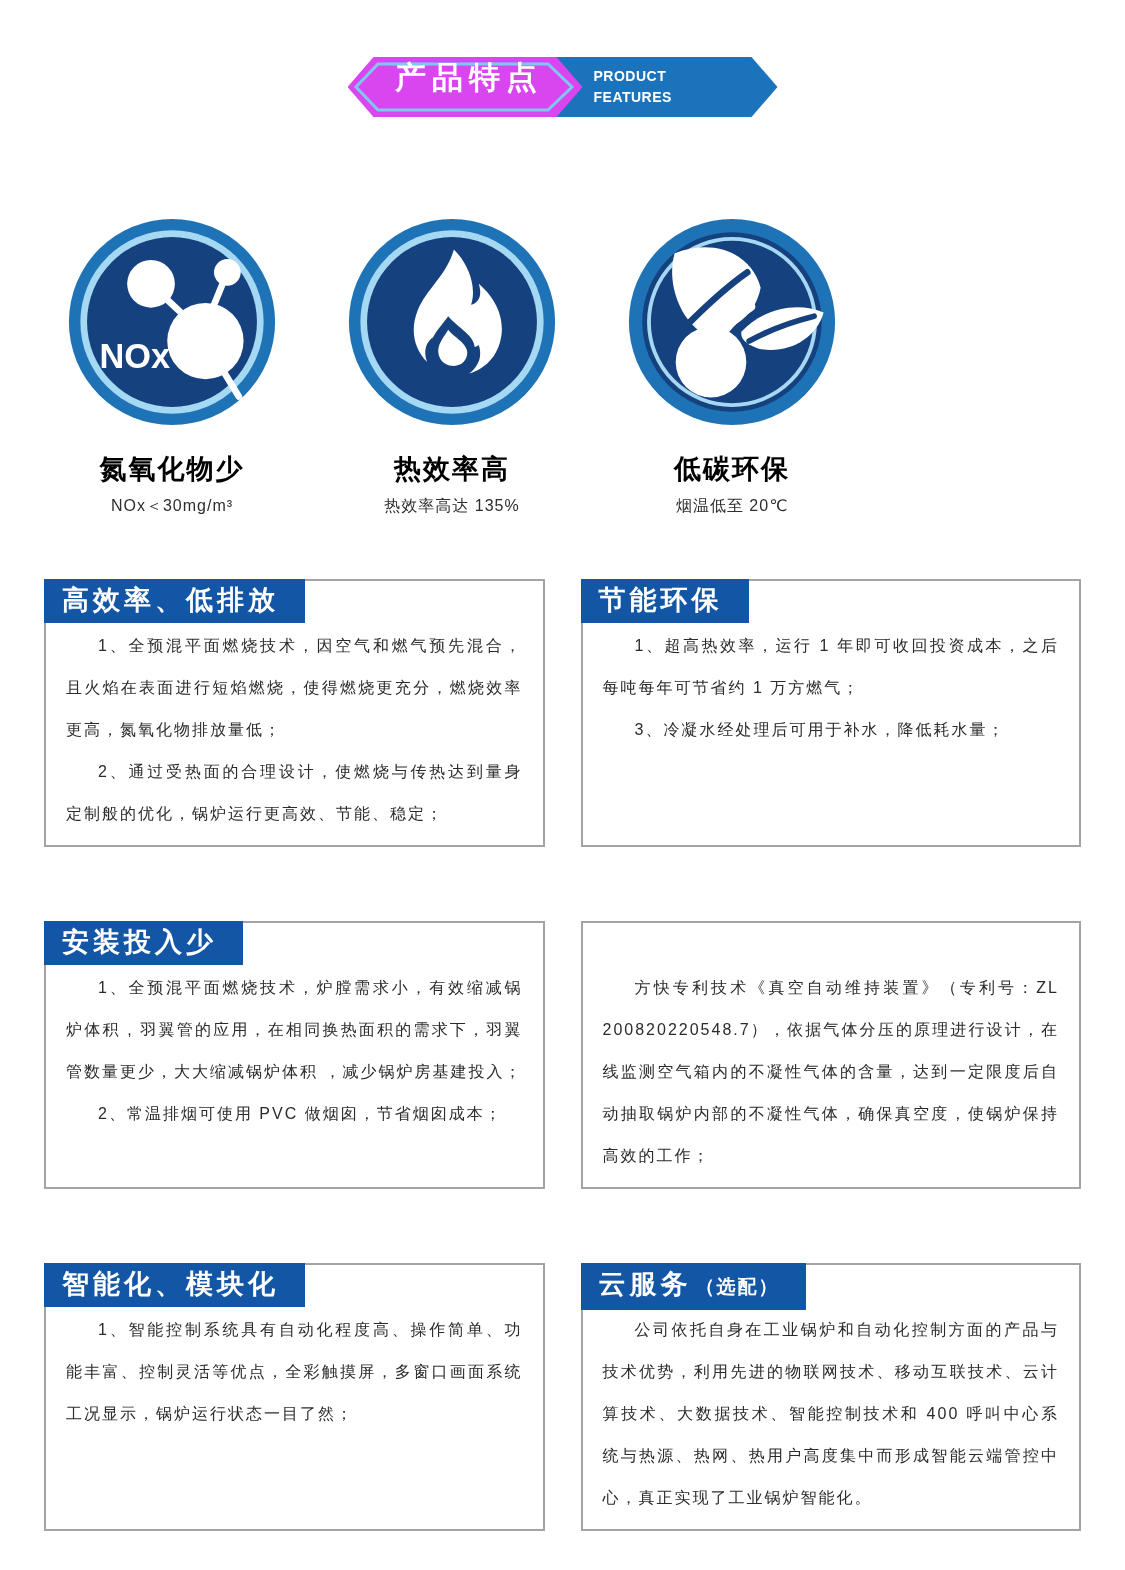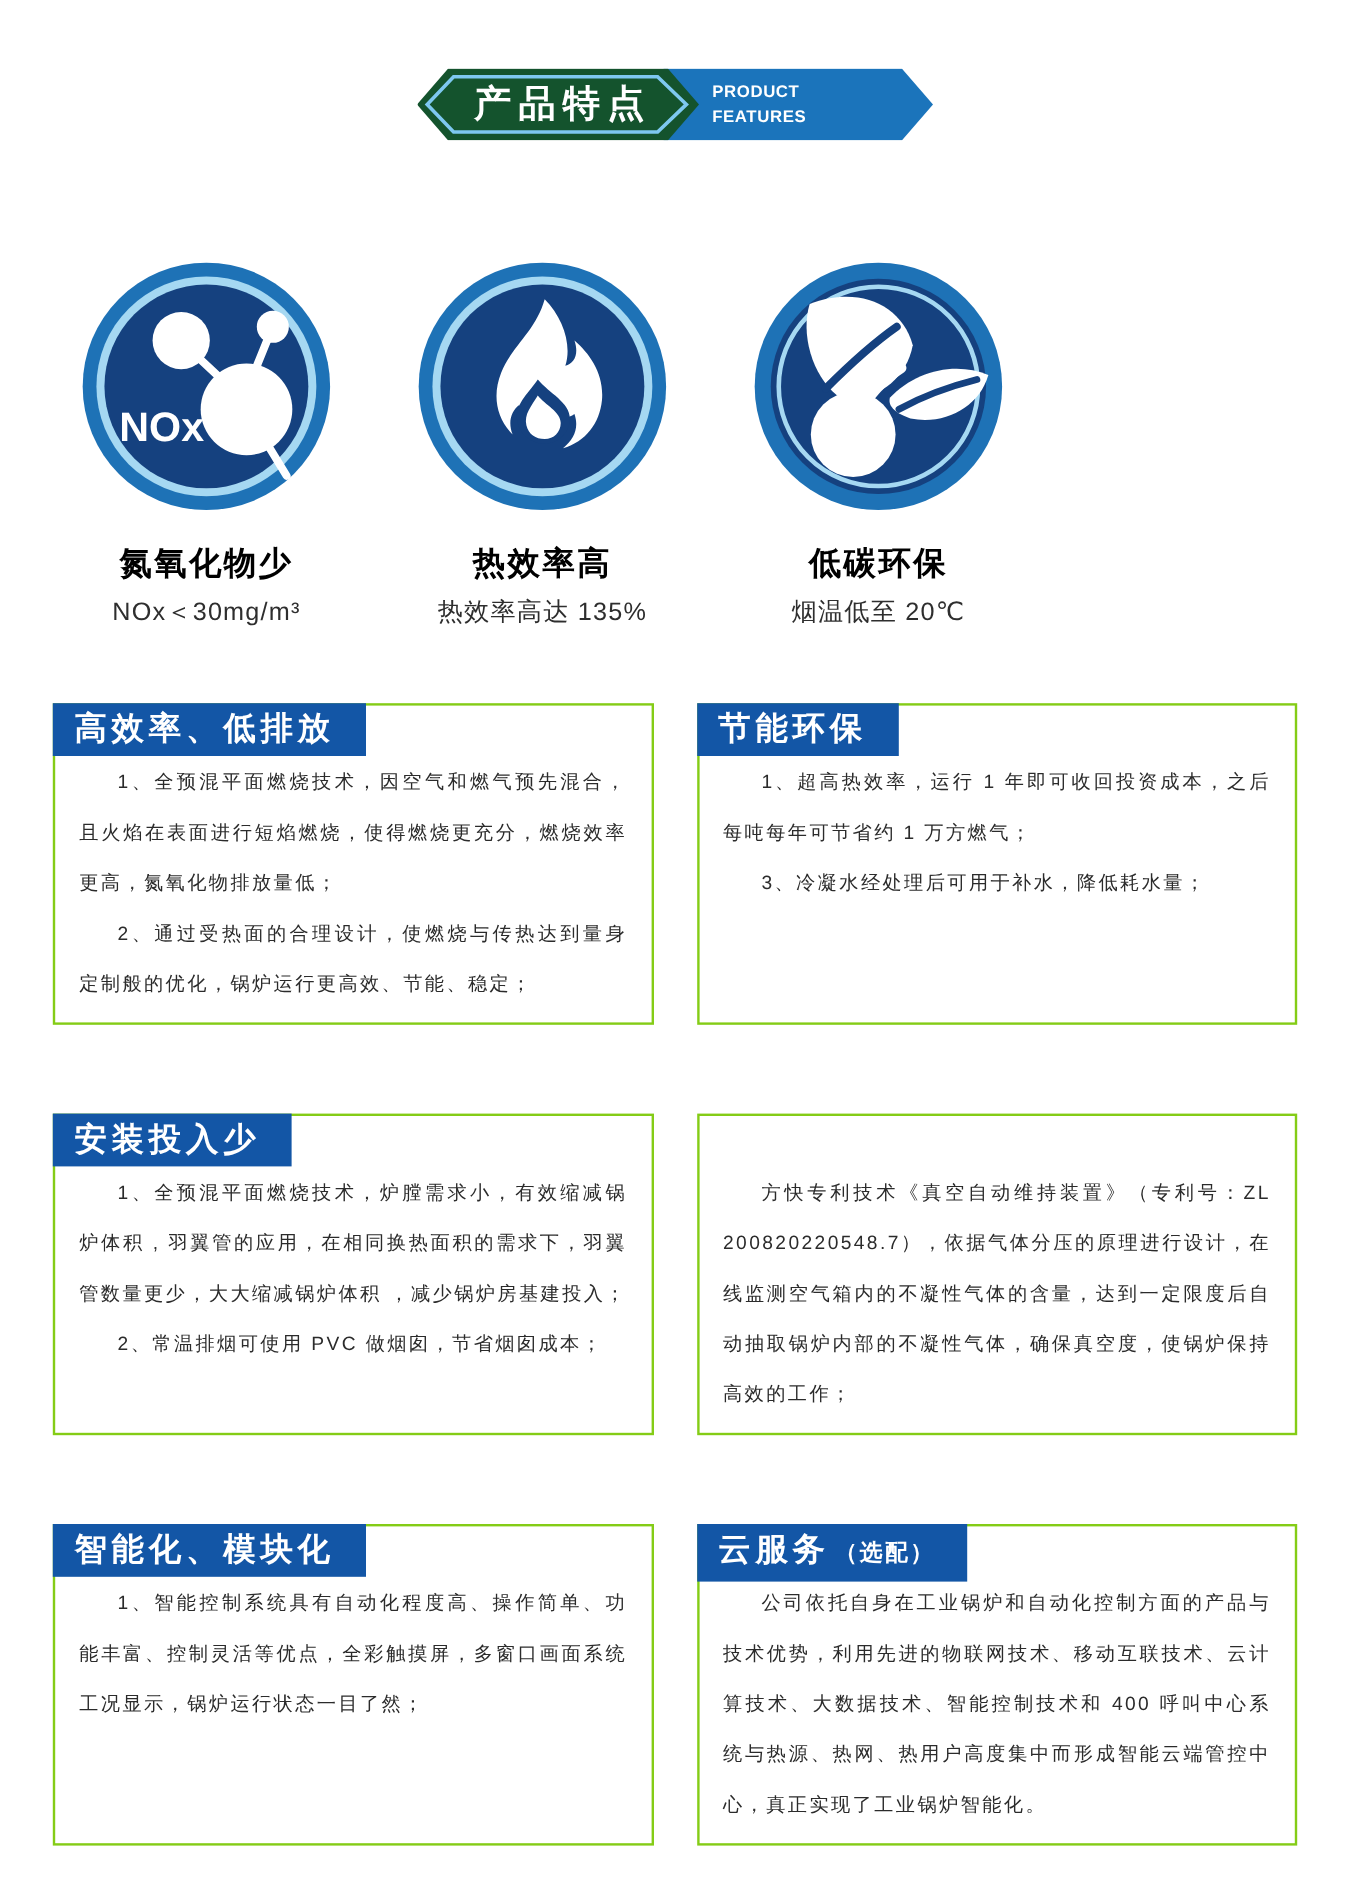--- a/index.html
+++ b/index.html
@@ -12,52 +12,52 @@
   
   .banner-wrap{display:flex;justify-content:center;padding-top:57px;}
   .banner{position:relative;width:430px;height:60px;}
   .banner-right{
     position:absolute;left:205px;top:0;width:225px;height:60px;
     background:#1B74BB;
     clip-path:polygon(0 0,199px 0,100% 50%,199px 100%,0 100%);
   }
   .banner-left{
     position:absolute;left:0;top:0;width:235px;height:60px;
-    background:#14532d;
+    background:#d946ef;
     clip-path:polygon(26px 0,209px 0,100% 50%,209px 100%,26px 100%,0 50%);
-    display:flex;align-items:center;justify-content:center;
+    display:flex;justify-content:center;
   }
   .banner-outline{position:absolute;left:0;top:0;pointer-events:none;}
   .banner-cn{
     position:relative;color:#fff;font-size:31px;font-weight:bold;
     letter-spacing:6px;padding-left:8px;white-space:nowrap;z-index:2;
   }
   .banner-en{
     position:absolute;left:246px;top:50%;transform:translateY(-50%);
     color:#fff;font-weight:800;font-size:14px;line-height:21px;
     letter-spacing:0.5px;z-index:2;
   }
 
   
   .highlights{
     display:flex;justify-content:flex-start;
     padding:100px 45px 0 32px;
   }
   .highlight{width:280px;text-align:center;}
   .highlight svg{display:block;margin:0 auto 24px auto;}
   .hl-title{font-size:27px;font-weight:bold;color:#000000;letter-spacing:2px;}
-  .hl-sub{font-size:21px;color:#2e2e2e;margin-top:9px;letter-spacing:1px;}
+  .hl-sub{font-size:16px;color:#2e2e2e;margin-top:9px;letter-spacing:1px;}
 
   
   .features{
     margin-top:62px;padding:0 44px;
     display:grid;grid-template-columns:1fr 1fr;column-gap:36px;row-gap:74px;
   }
   .feature-box{
-    position:relative;border:2px solid #84cc16;
+    position:relative;border:2px solid #a3a3a3;
     padding:44px 20px 10px 20px;background:#fff;
   }
   .feature-band{
     position:absolute;top:-2px;left:-2px;
     background:#1356A6;color:#fff;
     font-size:27px;font-weight:bold;letter-spacing:4px;
     padding:7px 26px 9px 18px;line-height:28px;white-space:nowrap;
     display:flex;align-items:baseline;
   }
   .feature-band .band-suffix{font-size:19px;letter-spacing:2px;margin-left:4px;}

